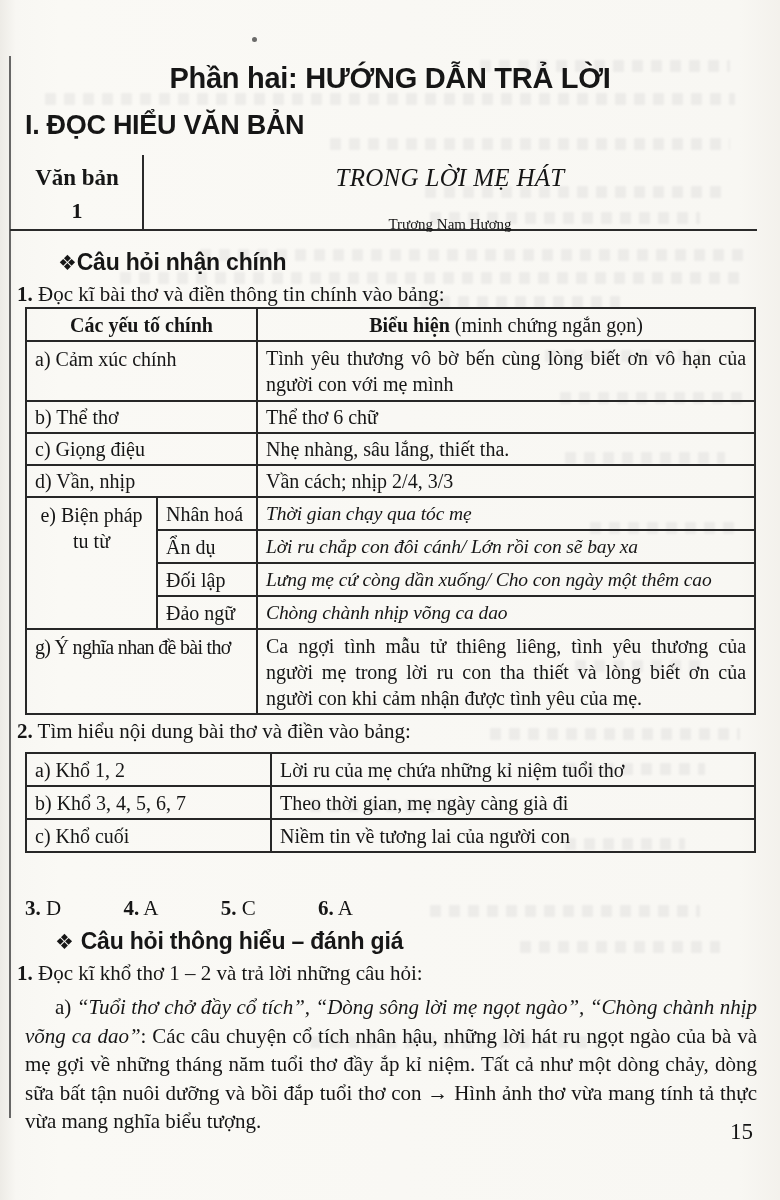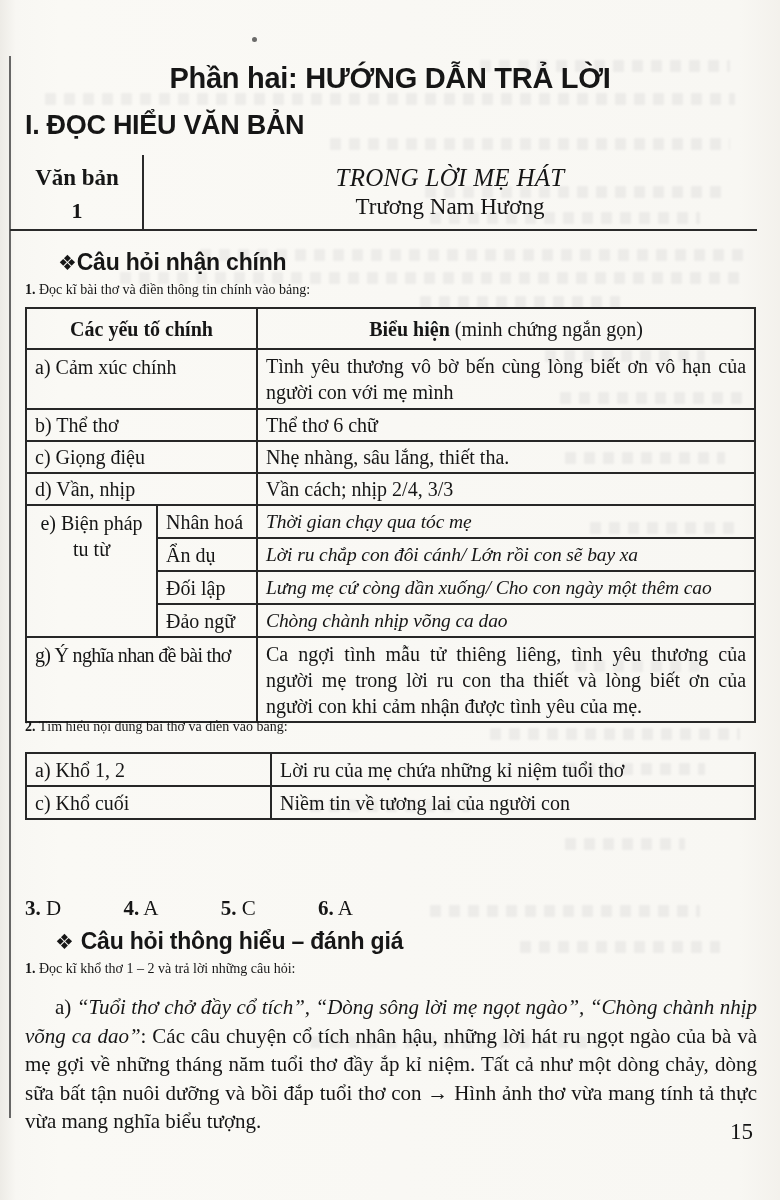--- a/index.html
+++ b/index.html
@@ -20,45 +20,45 @@
   .part-title { position:absolute; top:62px; left:0; right:0; text-align:center;
     font-family:"Liberation Sans","DejaVu Sans",sans-serif; font-weight:700; font-size:29px; letter-spacing:-0.3px; }
   .sec-title { position:absolute; top:110px; left:25px;
     font-family:"Liberation Sans","DejaVu Sans",sans-serif; font-weight:700; font-size:27px; letter-spacing:-0.3px; }
   
   .lesson-vline { position:absolute; left:142px; top:155px; width:2px; height:76px; background:#2a2a2a; }
   .lesson-hline { position:absolute; left:10px; top:229px; width:747px; height:2px; background:#2a2a2a; }
   .lesson-label { position:absolute; left:18px; top:165px; width:118px; text-align:center; font-weight:700; font-size:23px; }
   .lesson-number { position:absolute; left:18px; top:198px; width:118px; text-align:center; font-weight:700; font-size:22px; }
   .lesson-title { position:absolute; left:150px; top:164px; width:600px; text-align:center; font-weight:400; font-style:italic; font-size:25px; letter-spacing:.3px; }
-  .lesson-author { position:absolute; left:150px; top:194px; width:600px; text-align:center; font-size:23px; }
+  .lesson-author { position:absolute; left:150px; top:216px; width:600px; text-align:center; font-size:15px; }
   
   .q-head { position:absolute; font-family:"Liberation Sans","DejaVu Sans",sans-serif; font-weight:700; font-size:23px; letter-spacing:-0.2px; }
   .q-head .bullet { font-size:21px; }
   .q-head.h1 { top:249px; left:58px; }
   .q-head.h2 { top:928px; left:55px; }
   .q-head.h2 .bullet { margin-right:7px; }
-  .qline { position:absolute; left:25px; font-size:14px; }
+  .qline { position:absolute; left:17px; font-size:21px; }
   .qline .num { font-weight:700; }
   .qline.q1 { top:282px; }
   .qline.q2 { top:719px; }
   .qline.q3 { top:961px; }
   
   table { border-collapse:collapse; table-layout:fixed; }
   .tbl { position:absolute; left:25px; }
   .tbl td { border:2px solid #272727; padding:2px 8px; font-size:20px; line-height:26px; vertical-align:middle; overflow:hidden; }
   .t1 { top:307px; width:729px; }
   .t2 { top:752px; width:729px; }
   td.center { text-align:center; }
   td.bold, .bold { font-weight:700; }
   td.ital { font-style:italic; font-size:19.5px; white-space:nowrap; letter-spacing:-0.1px; }
   td.just { text-align:justify; }
   td.vtop { vertical-align:top; padding-top:4px; }
   td.tight { letter-spacing:-0.7px; white-space:nowrap; padding-right:2px; }
-  tr.rh-hdr { height:41px; } tr.rh-a { height:60px; } tr.rh-s { height:32px;padding-left:22px; }
+  tr.rh-hdr { height:33px; } tr.rh-a { height:60px; } tr.rh-s { height:32px;padding-left:22px; }
   tr.rh-e { height:33px; } tr.rh-g { height:85px; }
   tr.rh-hdr2 { height:32px; } tr.rh-r2 { height:33px; }
   
   .answers { position:absolute; top:896px; left:25px; font-size:21px; }
   .ans-item { display:inline-block; margin-right:57px; }
   .ans-item .num { font-weight:700; }
   
   .para { position:absolute; top:993px; left:25px; width:732px; font-size:21px; line-height:28.5px;
           text-align:justify; text-indent:30px; }
   .para .it { font-style:italic; }
@@ -165,20 +165,24 @@
       <colgroup>
           <col style="width:245px">
           <col style="width:484px">
         </colgroup>
       <tbody>
       <tr class="rh-r2">
         <td>a) Khổ 1, 2</td>
         <td>Lời ru của mẹ chứa những kỉ niệm tuổi thơ</td>
       </tr>
       <tr class="rh-r2">
+        <td>b) Khổ 3, 4, 5, 6, 7</td>
+        <td>Theo thời gian, mẹ ngày càng già đi</td>
+      </tr>
+      <tr class="rh-r2">
         <td>c) Khổ cuối</td>
         <td>Niềm tin về tương lai của người con</td>
       </tr>
     </tbody>
       </table>
 
     <div class="answers">
       <span class="ans-item"><span class="num">3.</span> <span>D</span></span>
       <span class="ans-item"><span class="num">4.</span> <span>A</span></span>
       <span class="ans-item"><span class="num">5.</span> <span>C</span></span>

